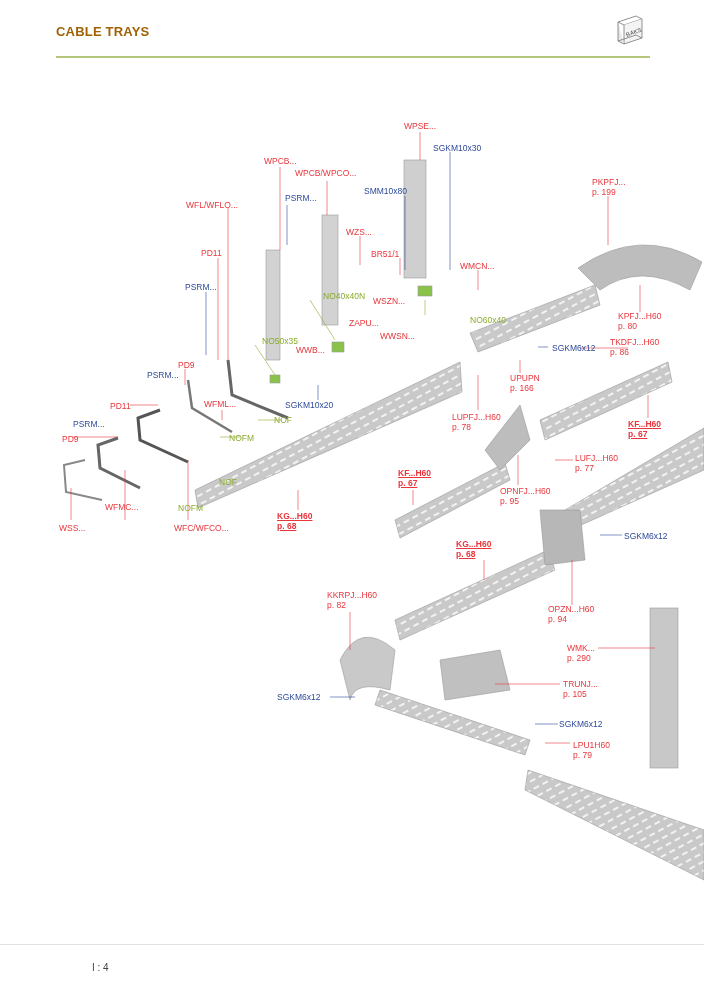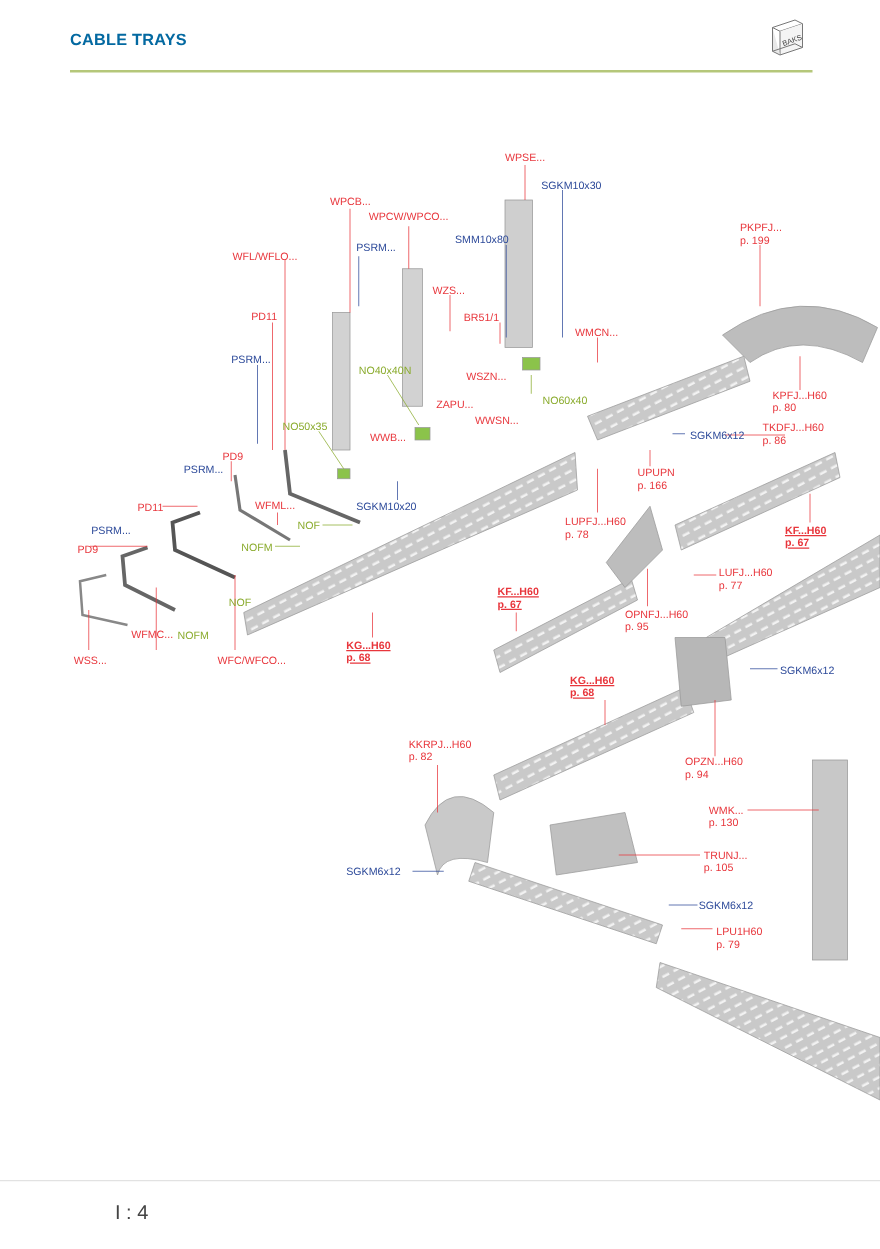--- a/index.html
+++ b/index.html
@@ -1,26 +1,26 @@
 <!DOCTYPE html>
 <html><head>
 <meta charset="utf-8">
 <style>
   html, body { margin:0; padding:0; background:#fff; }
   body { width:704px; height:999px; position:relative; overflow:hidden; font-family:"Liberation Sans", sans-serif; }
-  .title { position:absolute; left:56px; top:24px; font-weight:bold; font-size:13px; color:#0369a1; letter-spacing:0.2px; }
+  .title { position:absolute; left:56px; top:24px; font-weight:bold; font-size:13px; color:#a16207; letter-spacing:0.2px; }
   .rule { position:absolute; left:56px; top:56px; width:594px; height:2px; background:#b5c77a; }
   .logo { position:absolute; left:612px; top:14px; width:34px; height:36px; }
   .foot-rule { position:absolute; left:0; top:944px; width:704px; height:1px; background:#e2e2e2; }
-  .pagenum { position:absolute; left:92px; top:962px; font-size:16px; color:#444; }
+  .pagenum { position:absolute; left:92px; top:962px; font-size:10px; color:#444; }
   svg.art { position:absolute; left:0; top:0; }
   .lbl { position:absolute; font-size:8.5px; line-height:10px; white-space:nowrap; text-align:left; }
   .red { color:#e8363c; }
   .blue { color:#2d4a9a; }
-  .green { color:#8aab2d; }
+  .green { color:#8aab2d;margin-left:36px; }
   .bold { font-weight:bold;text-decoration:underline; }
 </style>
 </head>
 <body>
 
 <div class="title">CABLE TRAYS</div>
 <svg class="logo" viewBox="0 0 34 36">
   <path d="M6 8 L24 2 L30 5 L12 11 Z" fill="#fff" stroke="#777" stroke-width="0.8"></path>
   <path d="M12 11 L12 30 L30 24 L30 5" fill="#f4f4f4" stroke="#777" stroke-width="0.8"></path>
   <path d="M6 8 L6 27 L12 30" fill="#e8e8e8" stroke="#777" stroke-width="0.8"></path>
@@ -120,21 +120,21 @@
     <line x1="425" y1="300" x2="425" y2="315"></line>
     <line x1="255" y1="345" x2="275" y2="375"></line>
     <line x1="258" y1="420" x2="282" y2="420"></line>
     <line x1="220" y1="437" x2="240" y2="437"></line>
   </g>
 </svg>
 
 <div class="lbl red" style="left:404px;top:121px">WPSE...</div>
 <div class="lbl blue" style="left:433px;top:143px">SGKM10x30</div>
 <div class="lbl red" style="left:264px;top:156px">WPCB...</div>
-<div class="lbl red" style="left:295px;top:168px">WPCW/WPCO...</div>
+<div class="lbl red" style="left:295px;top:168px">WPCB/WPCO...</div>
 <div class="lbl blue" style="left:364px;top:186px">SMM10x80</div>
 <div class="lbl blue" style="left:285px;top:193px">PSRM...</div>
 <div class="lbl red" style="left:186px;top:200px">WFL/WFLO...</div>
 <div class="lbl red" style="left:346px;top:227px">WZS...</div>
 <div class="lbl red" style="left:371px;top:249px">BR51/1</div>
 <div class="lbl red" style="left:201px;top:248px">PD11</div>
 <div class="lbl red" style="left:460px;top:261px">WMCN...</div>
 <div class="lbl blue" style="left:185px;top:282px">PSRM...</div>
 <div class="lbl green" style="left:287px;top:291px">NO40x40N</div>
 <div class="lbl red" style="left:373px;top:296px">WSZN...</div>
@@ -165,20 +165,20 @@
 <div class="lbl red" style="left:510px;top:373px"><span>UPUPN</span><br><span>p. 166</span></div>
 <div class="lbl red" style="left:452px;top:412px"><span>LUPFJ...H60</span><br><span>p. 78</span></div>
 <div class="lbl red bold" style="left:628px;top:419px"><span>KF...H60</span><br><span>p. 67</span></div>
 <div class="lbl red" style="left:575px;top:453px"><span>LUFJ...H60</span><br><span>p. 77</span></div>
 <div class="lbl red bold" style="left:398px;top:468px"><span>KF...H60</span><br><span>p. 67</span></div>
 <div class="lbl red" style="left:500px;top:486px"><span>OPNFJ...H60</span><br><span>p. 95</span></div>
 <div class="lbl blue" style="left:624px;top:531px">SGKM6x12</div>
 <div class="lbl red bold" style="left:456px;top:539px"><span>KG...H60</span><br><span>p. 68</span></div>
 <div class="lbl red" style="left:327px;top:590px"><span>KKRPJ...H60</span><br><span>p. 82</span></div>
 <div class="lbl red" style="left:548px;top:604px"><span>OPZN...H60</span><br><span>p. 94</span></div>
-<div class="lbl red" style="left:567px;top:643px"><span>WMK...</span><br><span>p. 130</span></div>
+<div class="lbl red" style="left:567px;top:643px"><span>WMK...</span><br><span>p. 290</span></div>
 <div class="lbl red" style="left:563px;top:679px"><span>TRUNJ...</span><br><span>p. 105</span></div>
 <div class="lbl blue" style="left:277px;top:692px">SGKM6x12</div>
 <div class="lbl blue" style="left:559px;top:719px">SGKM6x12</div>
 <div class="lbl red" style="left:573px;top:740px"><span>LPU1H60</span><br><span>p. 79</span></div>
 
 <div class="foot-rule"></div>
 <div class="pagenum">I : 4</div>
 
 </body></html>

